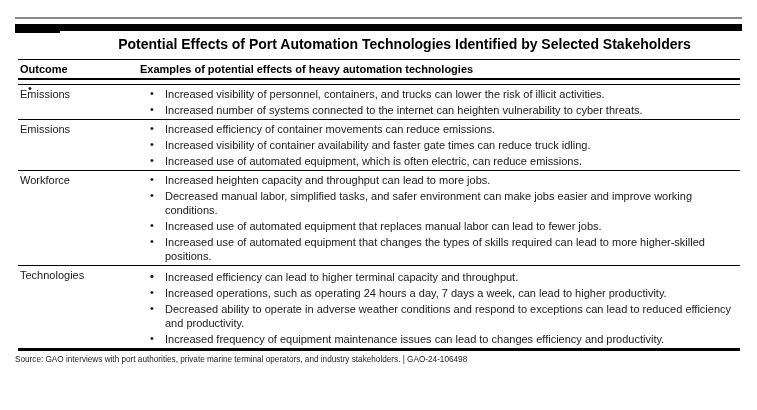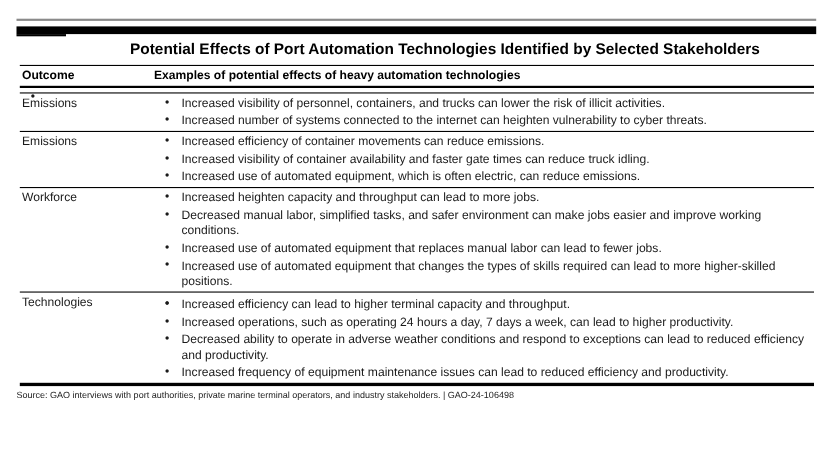--- a/index.html
+++ b/index.html
@@ -105,21 +105,21 @@
       </div>
 
       <div class="row">
         <div class="col1">Technologies</div>
         <div class="col2">
           <ul class="bullets">
             <li><span class="b">•</span></li>
             <li><span class="b">•</span><span class="t">Increased efficiency can lead to higher terminal capacity and throughput.</span></li>
             <li><span class="b">•</span><span class="t">Increased operations, such as operating 24 hours a day, 7 days a week, can lead to higher productivity.</span></li>
             <li><span class="b">•</span><span class="t">Decreased ability to operate in adverse weather conditions and respond to exceptions can lead to reduced efficiency and productivity.</span></li>
-            <li><span class="b">•</span><span class="t">Increased frequency of equipment maintenance issues can lead to reduced efficiency and productivity.</span></li>
+            <li><span class="b">•</span><span class="t">Increased frequency of equipment maintenance issues can lead to changes efficiency and productivity.</span></li>
           </ul>
         </div>
       </div>
 
     </div>
 
     <div class="bottom-bar"></div>
 
     <div class="source">Source: GAO interviews with port authorities, private marine terminal operators, and industry stakeholders. | GAO-24-106498</div>
 

